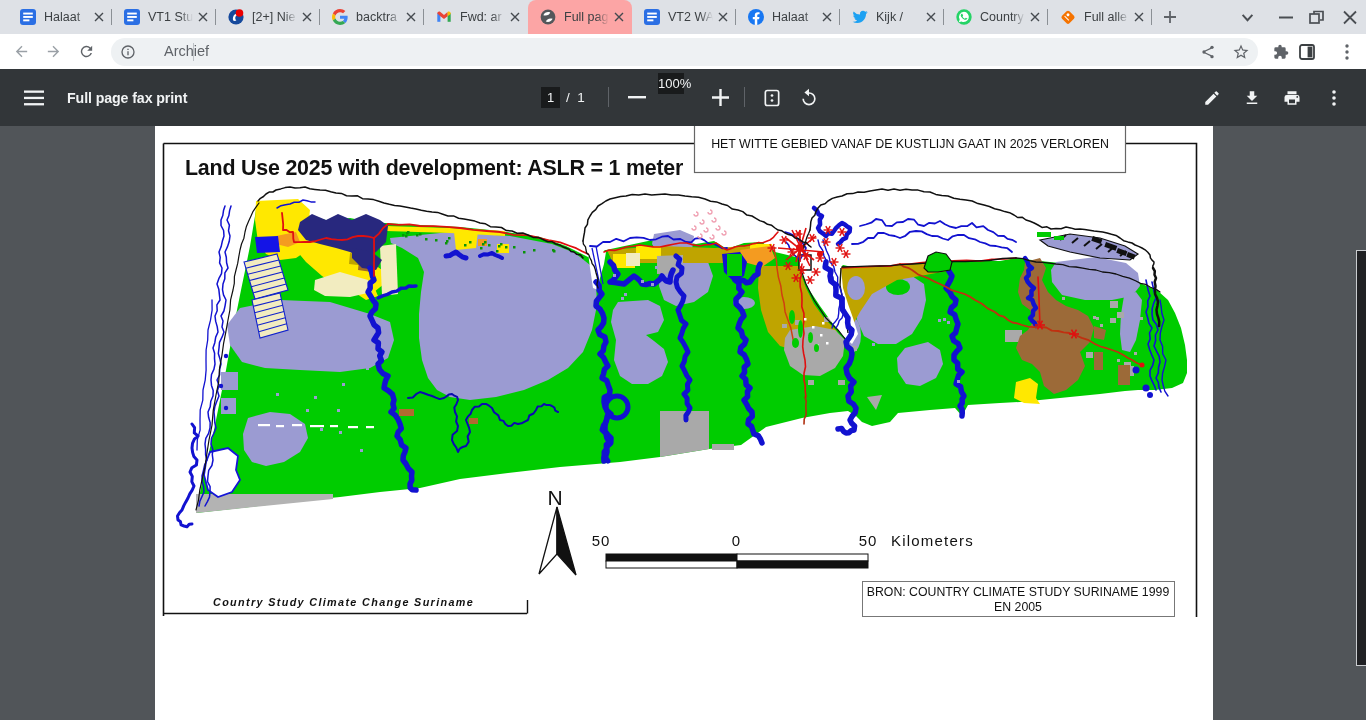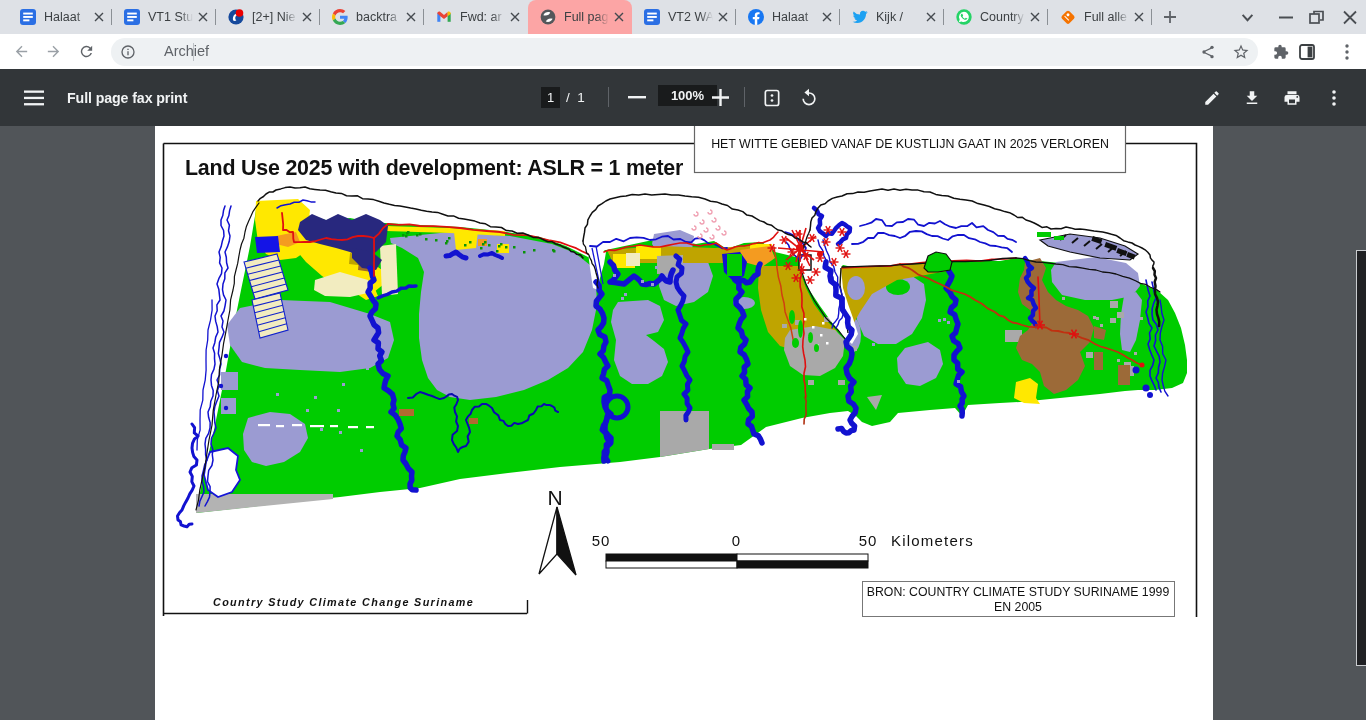--- a/index.html
+++ b/index.html
@@ -253,21 +253,21 @@
         <rect y="13.1" width="20" height="2.3"></rect>
       </g>
     </svg>
   <span class="title">Full page fax print</span>
   <div class="pgbox" style="left:541px;top:18px;width:19px;height:21px;line-height:21px;">1</div>
   <span class="abs" style="left:566px;top:21px;color:#f1f3f4;font-size:13.5px;">/&nbsp; 1</span>
   <div class="dsep" style="left:608px"></div>
   <svg class="abs" style="left:628px;top:27px" width="18" height="3" viewBox="0 0 18 3">
       <rect width="18" height="2.4" fill="#f1f3f4"></rect>
     </svg>
-  <div class="pgbox" style="left:658px;top:16px;width:59px;height:21px;line-height:21px;font-weight:bold;">100%</div>
+  <div class="pgbox" style="left:658px;top:4px;width:26px;height:21px;line-height:21px;">100%</div>
   <svg class="abs" style="left:712px;top:20px" width="17" height="17" viewBox="0 0 17 17">
       <path d="M8.5 0 V17 M0 8.5 H17" stroke="#f1f3f4" stroke-width="2.4"></path>
     </svg>
   <div class="dsep" style="left:744px"></div>
   <svg class="abs" style="left:762px;top:19px" width="20" height="20" viewBox="0 0 24 24">
       <rect x="4" y="3" width="16" height="18" rx="2.5" fill="none" stroke="#f1f3f4" stroke-width="2"></rect>
       <circle cx="12" cy="9" r="1.6" fill="#f1f3f4"></circle>
       <circle cx="12" cy="15" r="1.6" fill="#f1f3f4"></circle>
     </svg>
   <svg class="abs" style="left:799px;top:19px" width="20" height="20" viewBox="0 0 24 24">

